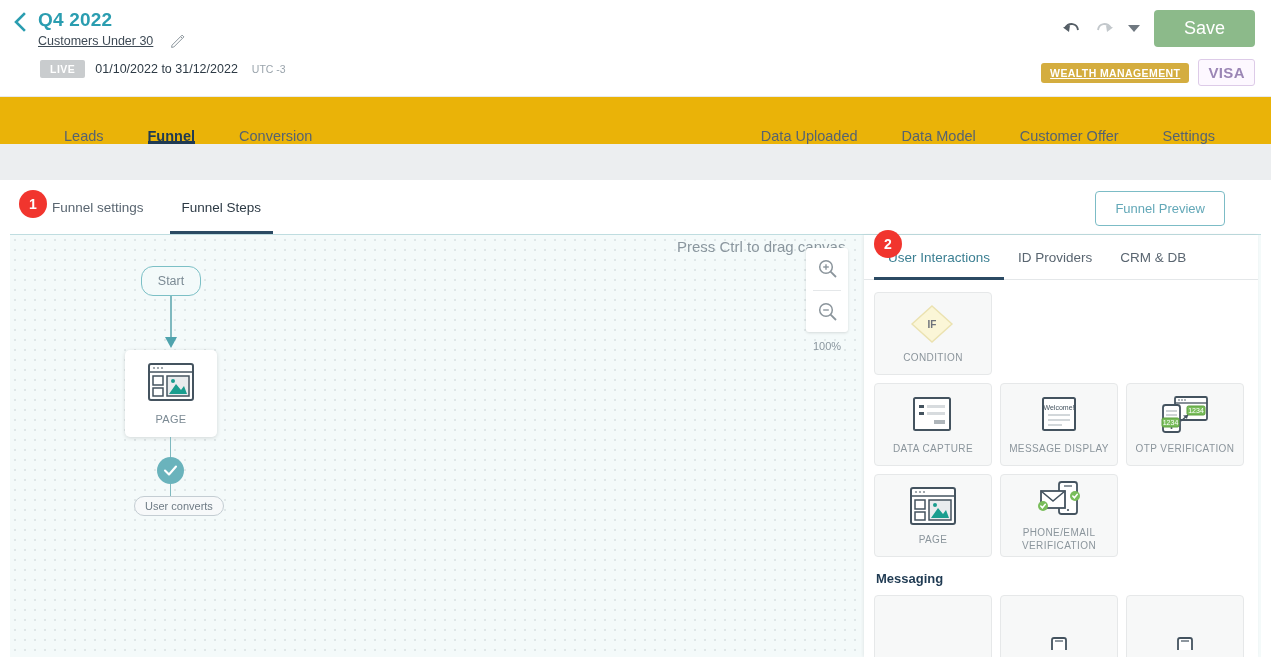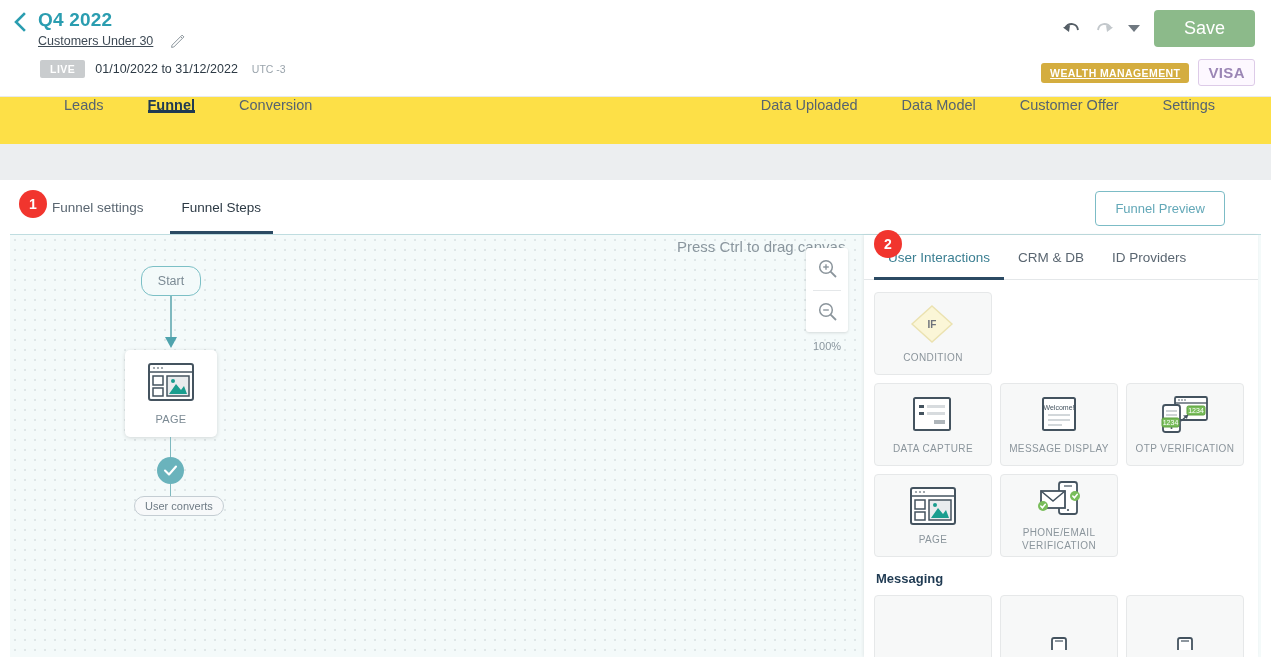--- a/index.html
+++ b/index.html
@@ -65,22 +65,22 @@
   }
   .badge-visa {
     background: #fdf8ff; color: #9b86b5; font-size: 15px; font-weight: bold;
     letter-spacing: .4px; padding: 4px 9px; border-radius: 3px;
     border: 1px solid #ddcbe8;
   }
 
   
   .navbar {
     position: absolute; top: 96px; left: 0; width: 1271px; height: 48px;
-    background: #fde047; border-top: 1px solid #e8eaec;
-    display: flex; align-items: flex-start;
+    background: #eab308; border-top: 1px solid #e8eaec;
+    display: flex; align-items: flex-end;
   }
   .nav-left { display: flex; align-items: stretch; padding-left: 42px; }
   .nav-right { display: flex; align-items: stretch; margin-left: auto; padding-right: 34px; }
   .nav-item {
     display: flex; align-items: center; padding: 0 22px;
     font-size: 14.5px; color: #566370; cursor: pointer; position: relative;
   }
   .nav-item.active { color: #1f3a52; font-weight: bold; }
   .nav-item.active::after {
     content: ""; position: absolute; left: 22px; right: 22px; bottom: 0;
@@ -349,22 +349,22 @@
     <svg width="15" height="13" viewBox="0 0 15 13">
         <polyline points="2,6.5 6,10.5 13,2.5" fill="none" stroke="#fff" stroke-width="2.1" stroke-linecap="round" stroke-linejoin="round"></polyline>
       </svg>
   </div>
   <div class="line-3"></div>
   <div class="converts-pill">User converts</div>
 
   <div class="panel">
     <div class="panel-tabs">
       <div class="ptab active">User Interactions</div>
+      <div class="ptab">ID Providers</div>
       <div class="ptab">CRM &amp; DB</div>
-      <div class="ptab">ID Providers</div>
     </div>
 
     <div class="panel-body">
       <div class="card-grid">
         <div class="card">
           <span class="ico">
             <svg width="48" height="42" viewBox="0 0 48 42">
               <polygon points="23,3 43,21 23,39 3,21" fill="#fbf6d7" stroke="#ebe2b0" stroke-width="1.4"></polygon>
               <text x="23" y="25" font-family="Liberation Sans, sans-serif" font-size="10" font-weight="bold" fill="#6d727a" text-anchor="middle">IF</text>
             </svg>

